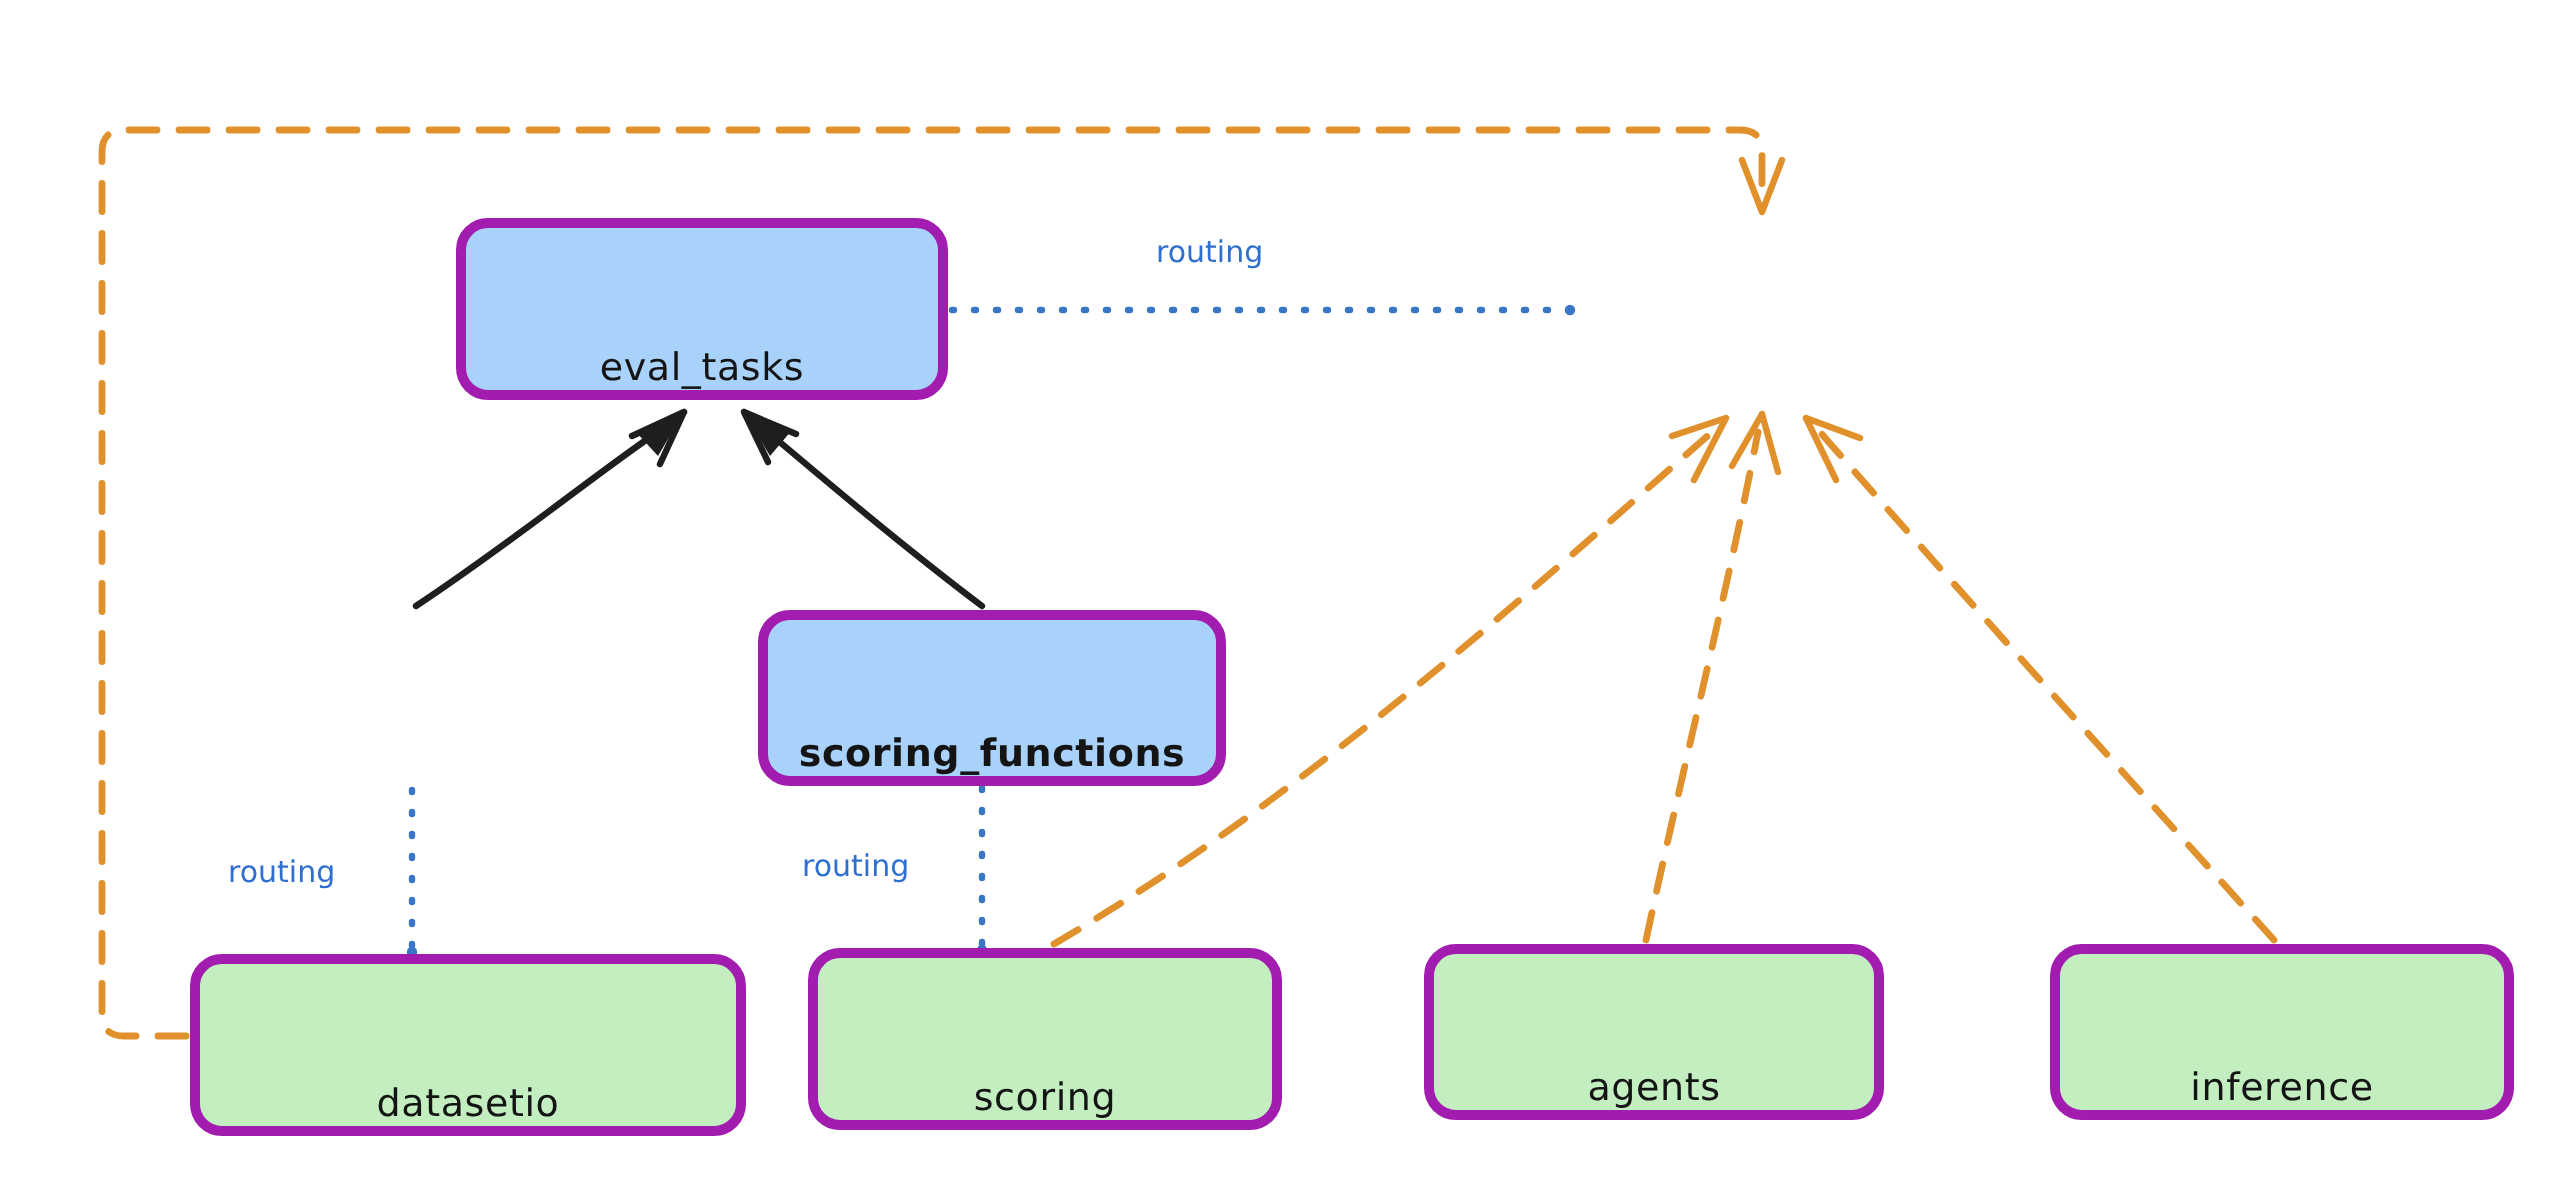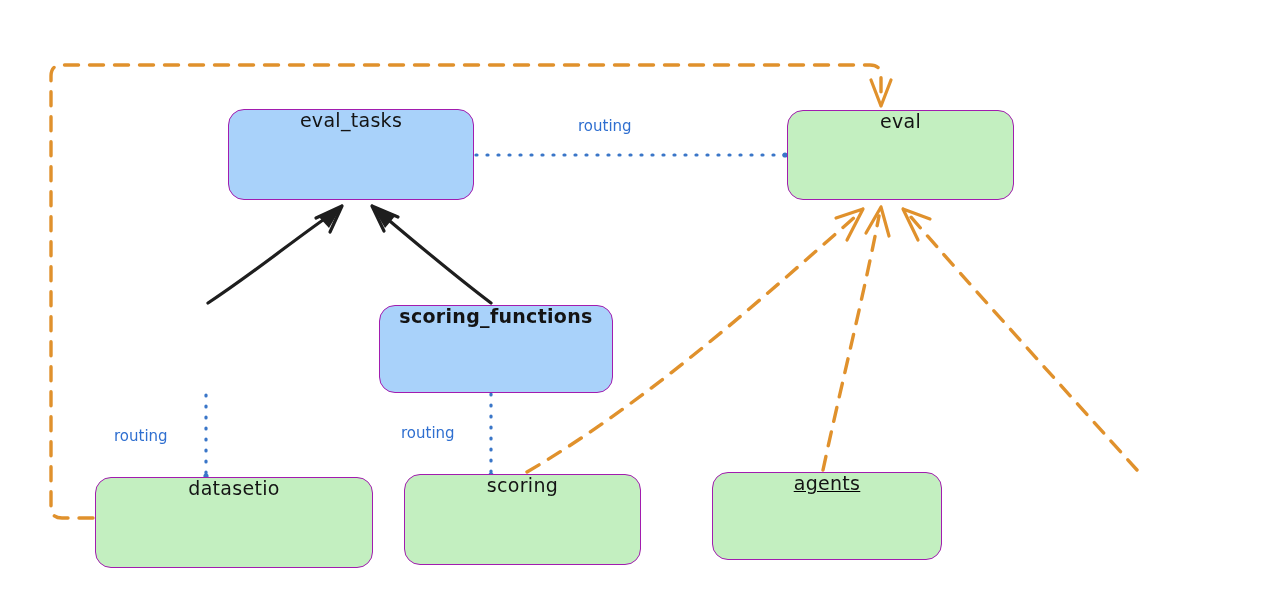--- a/index.html
+++ b/index.html
@@ -22,24 +22,24 @@
     position: absolute;
     left: 0;
     top: 0;
     width: 1280px;
     height: 596px;
     pointer-events: none;
   }
   .node {
     position: absolute;
     box-sizing: border-box;
-    border: 1px solid #a21caf;
+    border: 5px solid #a21caf;
     border-radius: 16px;
     display: flex;
-    align-items: flex-start;
+    align-items: flex-end;
     justify-content: center;
     text-align: center;
     z-index: 3;
   }
   .node .node-label {
     font-family: "DejaVu Sans", sans-serif;
     font-size: 19px;
     color: #141414;
     letter-spacing: 0.3px;
     line-height: 1.1;
@@ -114,41 +114,41 @@
       <path d="M 1137 470 C 1065 390 970 285 910 216" fill="none" stroke="#e0912c" stroke-width="3.4" stroke-linecap="round" stroke-dasharray="14 11"></path>
       <path d="M 903 209 L 930 219 M 903 209 L 918 240" fill="none" stroke="#e0912c" stroke-width="3.2" stroke-linecap="round" stroke-linejoin="round"></path>
     </g>
 
   </svg>
 
   <div class="node api" style="left:228px; top:109px; width:246px; height:91px;">
     <span class="node-label">eval_tasks</span>
   </div>
 
-  <div class="node provider" style="left:787px; top:110px; width:227px; height:90px;">
-    <span class="node-label">eval</span>
-  </div>
 
 
   <div class="node api" style="left:379px; top:305px; width:234px; height:88px;font-weight:bold;">
     <span class="node-label">scoring_functions</span>
   </div>
 
   <div class="node provider" style="left:95px; top:477px; width:278px; height:91px;">
     <span class="node-label">datasetio</span>
   </div>
 
   <div class="node provider" style="left:404px; top:474px; width:237px; height:91px;">
     <span class="node-label">scoring</span>
   </div>
 
-  <div class="node provider" style="left:712px; top:472px; width:230px; height:88px;text-decoration:underline;">
+  <div class="node provider" style="left:712px; top:472px; width:230px; height:88px;">
     <span class="node-label">agents</span>
   </div>
 
+  <div class="node provider" style="left:1025px; top:472px; width:232px; height:88px;">
+    <span class="node-label">inference</span>
+  </div>
 
   <div class="edge-label" style="left:578px; top:117px;">routing</div>
 
   <div class="edge-label" style="left:114px; top:427px;">routing</div>
 
   <div class="edge-label" style="left:401px; top:424px;">routing</div>
 
 </div>
 
 </body></html>

